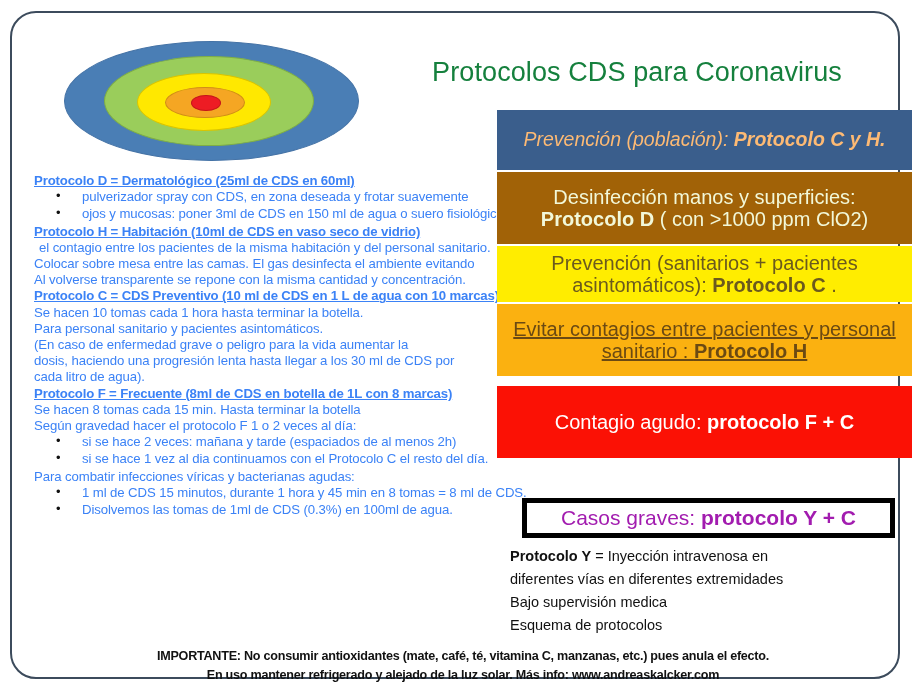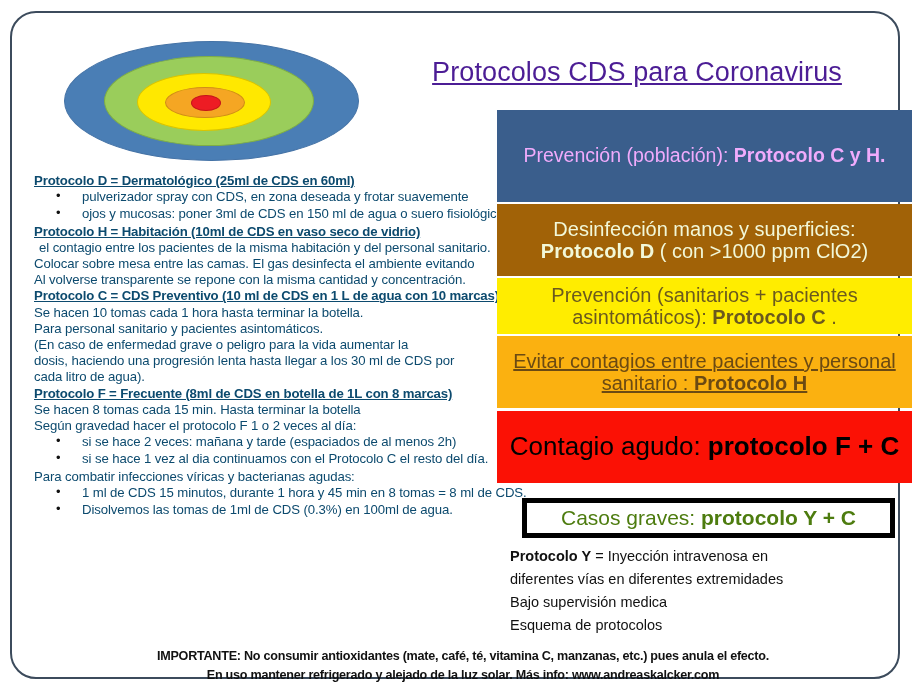--- a/index.html
+++ b/index.html
@@ -16,28 +16,28 @@
   #logo .ring{position:absolute;border-radius:50%;box-sizing:border-box;}
   .r-blue  {left:0;   top:4px;  width:295px;height:120px;background:#4a7eb5;border:1px solid #4573a6;}
   .r-green {left:40px;top:19px; width:210px;height:90px; background:#9acd5b;border:1px solid #7fae45;}
   .r-yellow{left:73px;top:36px; width:134px;height:58px; background:#ffe800;border:1px solid #d9c400;}
   .r-orange{left:101px;top:50px;width:80px; height:31px; background:#f5a623;border:1px solid #d18c18;}
   .r-red   {left:127px;top:58px;width:30px; height:16px; background:#ed1c24;border:1px solid #c4141a;}
 
   
   #title{
     position:absolute; left:360px; top:44px; width:530px;
-    font-size:27px; color:#4c1d95; text-align:center;
-    font-family:"Liberation Sans",sans-serif; letter-spacing:.1px;text-decoration:underline;
+    font-size:27px; color:#15803d; text-align:center;
+    font-family:"Liberation Sans",sans-serif; letter-spacing:.1px;
   }
 
   
   #left{
     position:absolute; left:22px; top:158px; width:462px;
-    font-size:13.2px; color:#0c4a6e; line-height:1.0;
+    font-size:13.2px; color:#3b82f6; line-height:1.0;
   }
   #left .hd{
     font-weight:bold; text-decoration:underline; font-size:13.2px;
     margin:3px 0 3px 0; letter-spacing:-.15px; white-space:nowrap;
   }
   #left .ln{margin:0 0 3px 0; letter-spacing:-.1px; white-space:nowrap;}
   #left .ln.ind{padding-left:5px;}
   #left ul{list-style:none;margin:0 0 2px 0;padding:0;}
   #left li{
     position:relative; padding-left:48px; margin:0 0 4px 0;
@@ -48,31 +48,31 @@
   }
 
   
   #stack{position:absolute; left:485px; top:97px; width:415px;}
   .band{
     box-sizing:border-box; width:100%;
     display:flex; align-items:center; justify-content:center; text-align:center;
     padding:3px 8px; line-height:1.12;
   }
   .band b{font-weight:bold;}
-  .band-blue  {height:92px; background:#3a5e8c; color:#f0abfc; font-size:19.5px;}
+  .band-blue  {height:60px; background:#3a5e8c; color:#fdba74; font-size:19.5px;font-style:italic;}
   .band-green {height:72px; background:#a16207; color:#f2f8d8; font-size:20px; margin-top:2px;}
   .band-yellow{height:56px; background:#ffed00; color:#6b5a1e; font-size:20px; margin-top:2px;}
   .band-orange{height:72px; background:#fbb110; color:#6b4a13; font-size:20px; margin-top:2px;text-decoration:underline;}
-  .band-red   {height:72px; background:#fb1105; color:#000000; font-size:26px; margin-top:3px;}
+  .band-red   {height:72px; background:#fb1105; color:#ffffff; font-size:20px; margin-top:10px;}
 
   #graves{
     position:absolute; left:510px; top:485px; width:373px; height:40px;
     border:5px solid #000; background:#fff; box-sizing:border-box;
     display:flex; align-items:center; justify-content:center;
-    font-size:21px; color:#4d7c0f;
+    font-size:21px; color:#a21caf;
   }
   #graves b{font-weight:bold;}
 
   
   #ynote{
     position:absolute; left:498px; top:532px; width:400px;
     font-size:14.5px; color:#111; line-height:1.58;
   }
   #ynote div{white-space:nowrap;}
 

